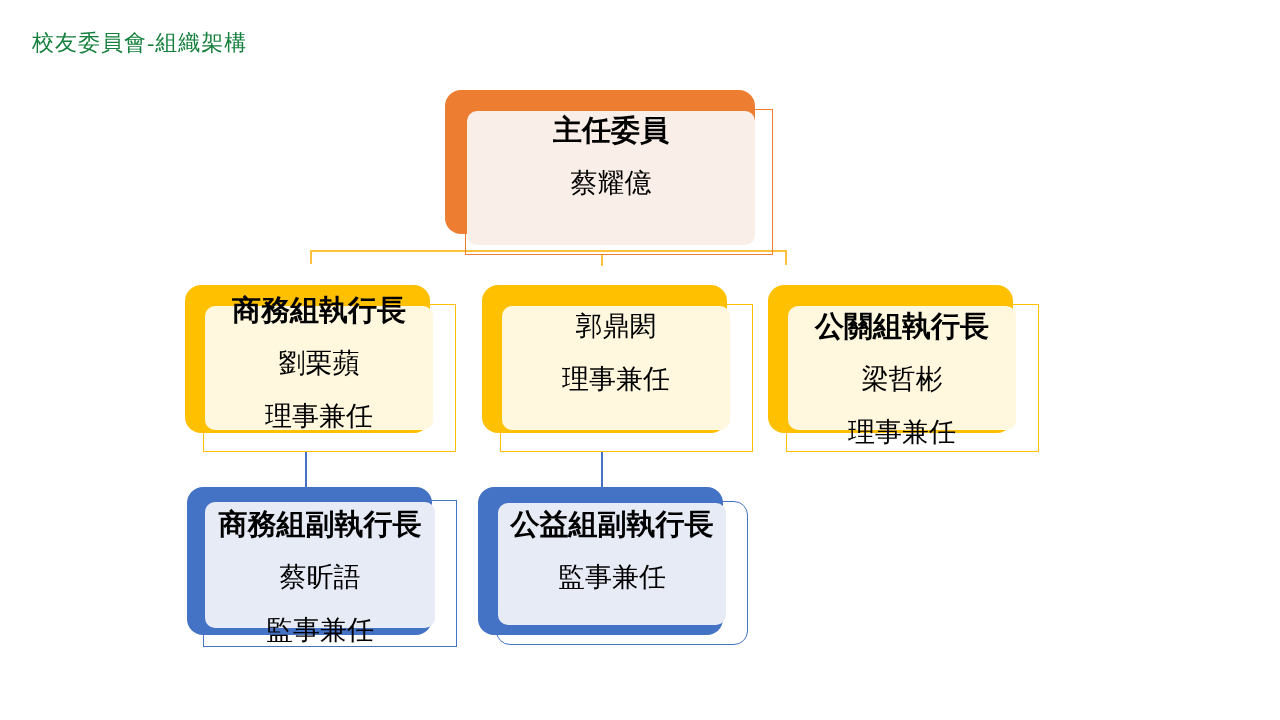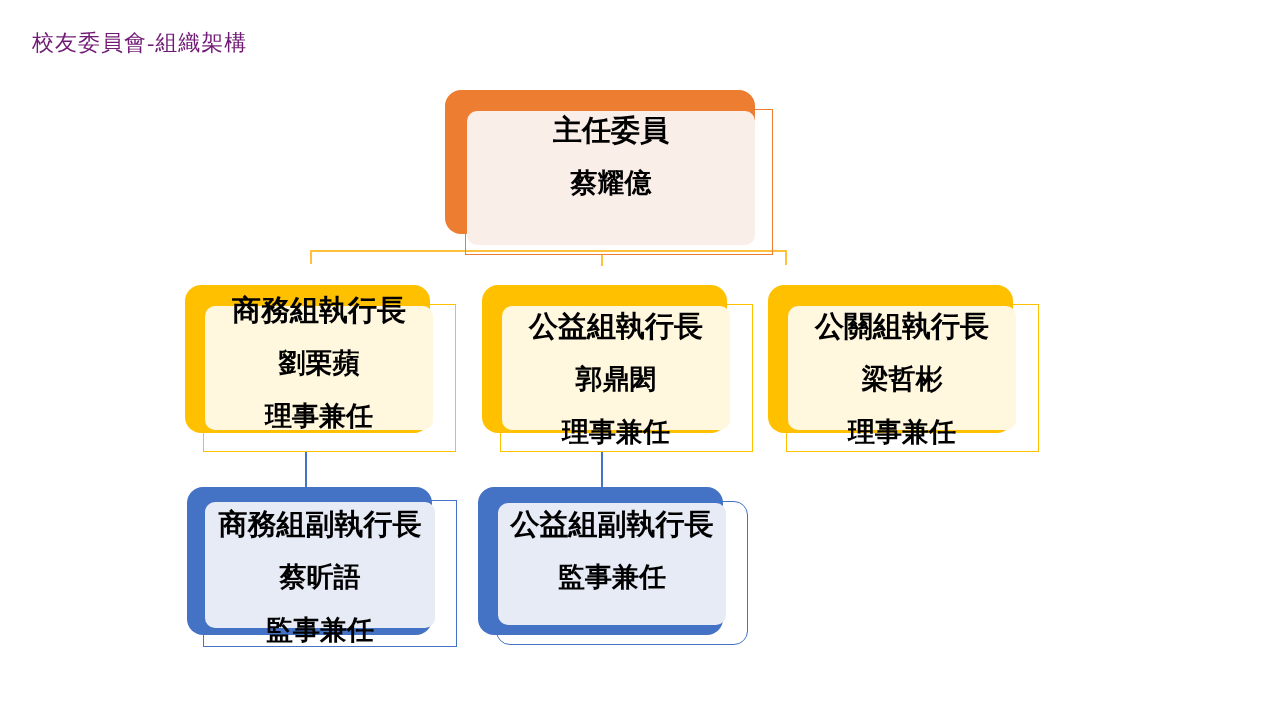--- a/index.html
+++ b/index.html
@@ -7,31 +7,31 @@
     position:relative;
     width:1280px;height:720px;
     background:#ffffff;
     overflow:hidden;
     font-family:"Liberation Sans", sans-serif;
     color:#000;
   }
   .slide-title{
     position:absolute;left:32px;top:28px;
     font-family:"Liberation Serif", serif;
-    font-size:22px;font-weight:400;color:#701a75;
+    font-size:22px;font-weight:400;color:#15803d;
     letter-spacing:1px;white-space:nowrap;
   }
   
   .shape-stroke{position:absolute;z-index:1;background:transparent;border:1.6px solid;box-sizing:border-box;}
   .shape-back{position:absolute;z-index:2;border-radius:16px;}
   .shape-fill{position:absolute;z-index:3;border-radius:10px;}
   .node-text{position:absolute;z-index:4;text-align:center;}
   .node-text .tline{height:53px;line-height:53px;white-space:nowrap;}
   .role{font-size:29px;font-weight:700;}
-  .pname,.pnote{font-size:27px;font-weight:700;}
+  .pname,.pnote{font-size:27px;font-weight:400;}
   
   .orange .shape-back{background:#ED7D31;}
   .orange .shape-stroke{border-color:#ED7D31;}
   .orange .shape-fill{background:#FAEEE8;}
   .gold .shape-back{background:#FFC000;}
   .gold .shape-stroke{border-color:#FFC000;}
   .gold .shape-fill{background:#FFF7DE;}
   .blue .shape-back{background:#4472C4;}
   .blue .shape-stroke{border-color:#4472C4;}
   .blue .shape-fill{background:#E7EBF6;}
@@ -74,21 +74,20 @@
       <div class="tline pname">劉栗蘋</div>
       <div class="tline pnote">理事兼任</div>
     </div>
   </div>
 
   <div class="node gold">
     <div class="shape-stroke" style="left:500px;top:304px;width:253px;height:148px;"></div>
     <div class="shape-back" style="left:482px;top:285px;width:245px;height:148px;"></div>
     <div class="shape-fill" style="left:502px;top:306px;width:228px;height:124px;"></div>
     <div class="node-text" style="left:500px;top:300px;width:232px;">
-      <div class="tline role">公益組執行長</div>
       <div class="tline pname">郭鼎閎</div>
       <div class="tline pnote">理事兼任</div>
     </div>
   </div>
 
   <div class="node gold">
     <div class="shape-stroke" style="left:786px;top:304px;width:253px;height:148px;"></div>
     <div class="shape-back" style="left:768px;top:285px;width:245px;height:148px;"></div>
     <div class="shape-fill" style="left:788px;top:306px;width:228px;height:124px;"></div>
     <div class="node-text" style="left:786px;top:300px;width:232px;">

